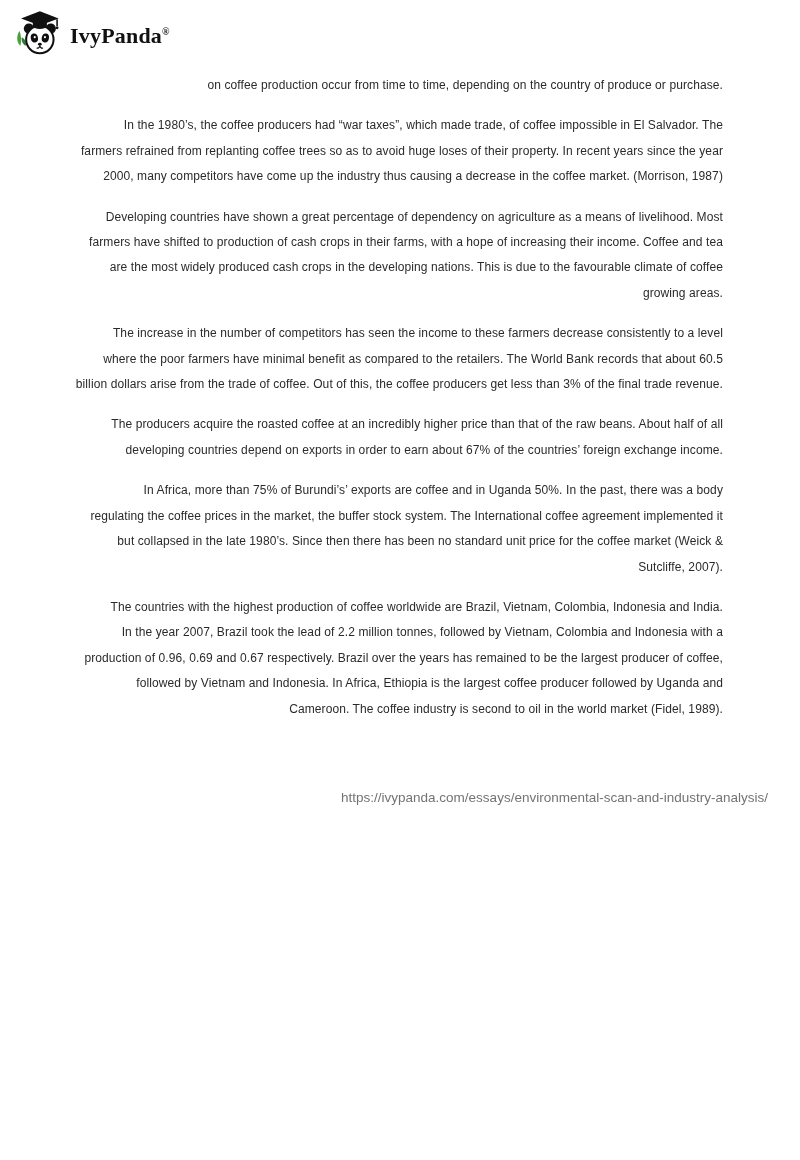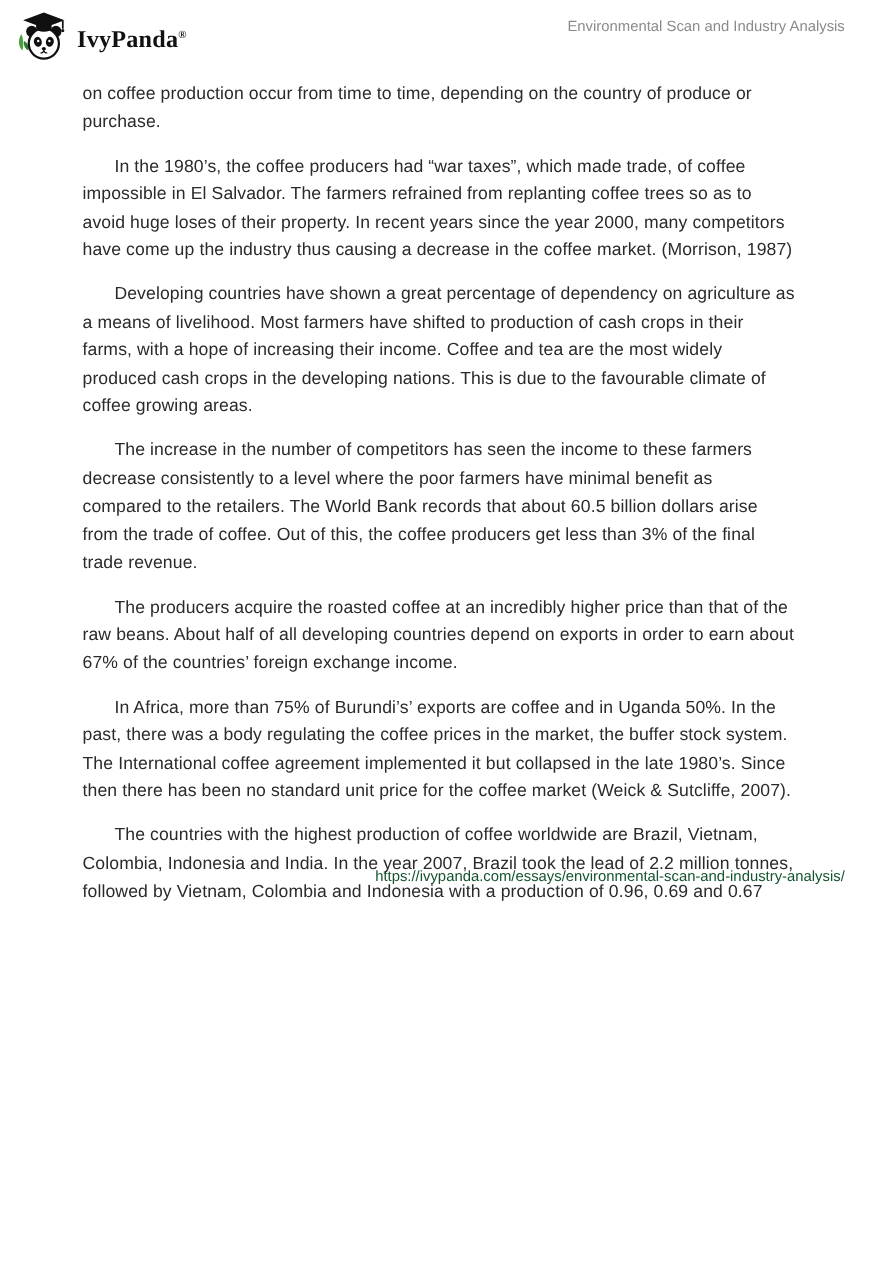--- a/index.html
+++ b/index.html
@@ -17,26 +17,26 @@
   .brand { display:flex; align-items:center; gap:9px; }
   .logo-icon svg { display:block; width:47px; height:49px; }
   .brand-name {
     font-family:"Liberation Serif", serif; font-weight:700;
     font-size:22px; color:#111111; letter-spacing:0.2px; margin-top:6px;
   }
   .brand-name sup { font-size:10px; }
   .doc-title { margin-top:8px; font-size:13.5px; color:#8b8b8b; }
   .content {
     position:absolute; top:73px; left:75px; width:648px;
-    color:#2a2a2a; font-size:16px; line-height:25.4px;
+    color:#2a2a2a; font-size:12px; line-height:25.4px;text-align:right;
   }
   .para { margin-bottom:15px; letter-spacing:0.1px; }
   .para.indent { text-indent:29px; }
   .footer { position:absolute; right:32px; bottom:14px; }
-  .footer-url { font-size:13.5px; color:#14532d; text-decoration:none; }
+  .footer-url { font-size:13.5px; color:#737373; text-decoration:none; }
 </style>
 </head>
 <body>
 
 <div class="page">
 
   <header class="header">
     <div class="brand">
       <span class="logo-icon">
         <svg viewBox="0 0 60 60" width="47" height="49" aria-hidden="true">
@@ -52,21 +52,20 @@
           <ellipse cx="33" cy="45" rx="2.4" ry="1.8" fill="#101010"></ellipse>
           <path d="M33 47 q-0.5 3 -3.5 3 M33 47 q0.5 3 3.5 3" stroke="#101010" stroke-width="1.4" fill="none" stroke-linecap="round"></path>
           <path d="M33 3 L57 12 L33 21 L9 12 Z" fill="#101010"></path>
           <path d="M24 16 v5 a9 4.5 0 0 0 18 0 v-5 Z" fill="#101010"></path>
           <path d="M55 13 v9" stroke="#101010" stroke-width="2"></path>
           <circle cx="55" cy="24" r="1.8" fill="#101010"></circle>
         </svg>
       </span>
       <span class="brand-name"><span>IvyPanda</span><sup>®</sup></span>
     </div>
-    <div class="doc-title">Environmental Scan and Industry Analysis</div>
   </header>
 
   <main class="content">
     <p class="para">on coffee production occur from time to time, depending on the country of produce or purchase.</p>
     <p class="para indent">In the 1980’s, the coffee producers had “war taxes”, which made trade, of coffee impossible in El Salvador. The farmers refrained from replanting coffee trees so as to avoid huge loses of their property. In recent years since the year 2000, many competitors have come up the industry thus causing a decrease in the coffee market. (Morrison, 1987)</p>
     <p class="para indent">Developing countries have shown a great percentage of dependency on agriculture as a means of livelihood. Most farmers have shifted to production of cash crops in their farms, with a hope of increasing their income. Coffee and tea are the most widely produced cash crops in the developing nations. This is due to the favourable climate of coffee growing areas.</p>
     <p class="para indent">The increase in the number of competitors has seen the income to these farmers decrease consistently to a level where the poor farmers have minimal benefit as compared to the retailers. The World Bank records that about 60.5 billion dollars arise from the trade of coffee. Out of this, the coffee producers get less than 3% of the final trade revenue.</p>
     <p class="para indent">The producers acquire the roasted coffee at an incredibly higher price than that of the raw beans. About half of all developing countries depend on exports in order to earn about 67% of the countries’ foreign exchange income.</p>
     <p class="para indent">In Africa, more than 75% of Burundi’s’ exports are coffee and in Uganda 50%. In the past, there was a body regulating the coffee prices in the market, the buffer stock system. The International coffee agreement implemented it but collapsed in the late 1980’s. Since then there has been no standard unit price for the coffee market (Weick &amp; Sutcliffe, 2007).</p>
     <p class="para indent">The countries with the highest production of coffee worldwide are Brazil, Vietnam, Colombia, Indonesia and India. In the year 2007, Brazil took the lead of 2.2 million tonnes, followed by Vietnam, Colombia and Indonesia with a production of 0.96, 0.69 and 0.67 respectively. Brazil over the years has remained to be the largest producer of coffee, followed by Vietnam and Indonesia. In Africa, Ethiopia is the largest coffee producer followed by Uganda and Cameroon. The coffee industry is second to oil in the world market (Fidel, 1989).</p>

